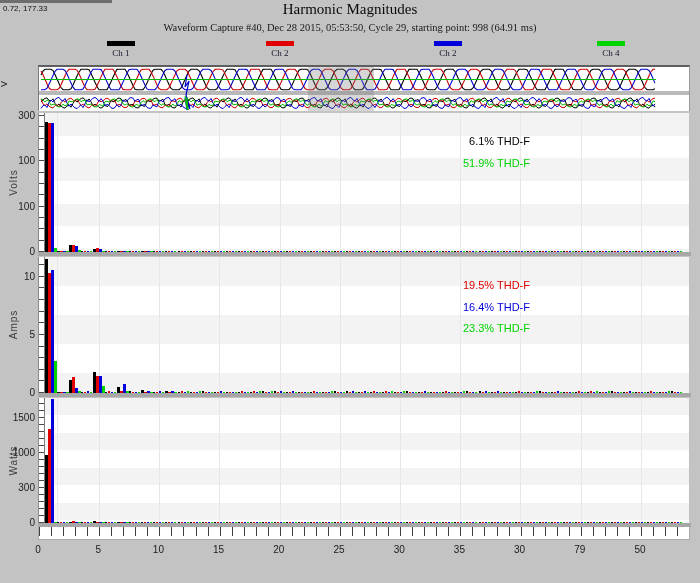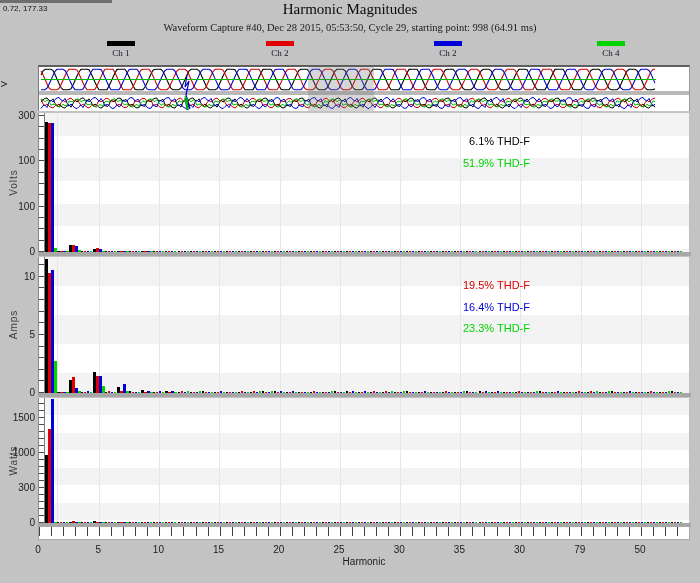--- a/index.html
+++ b/index.html
@@ -804,14 +804,13 @@
       <div class="xtick-label" style="left: 138.4px;">10</div>
       <div class="xtick-label" style="left: 198.6px;">15</div>
       <div class="xtick-label" style="left: 258.8px;">20</div>
       <div class="xtick-label" style="left: 319px;">25</div>
       <div class="xtick-label" style="left: 379.2px;">30</div>
       <div class="xtick-label" style="left: 439.4px;">35</div>
       <div class="xtick-label" style="left: 499.6px;">30</div>
       <div class="xtick-label" style="left: 559.8px;">79</div>
       <div class="xtick-label" style="left: 620px;">50</div>
     </div>
-  <div id="x-axis-title">Harmonic</div>
 </div>
 
 </body></html>

